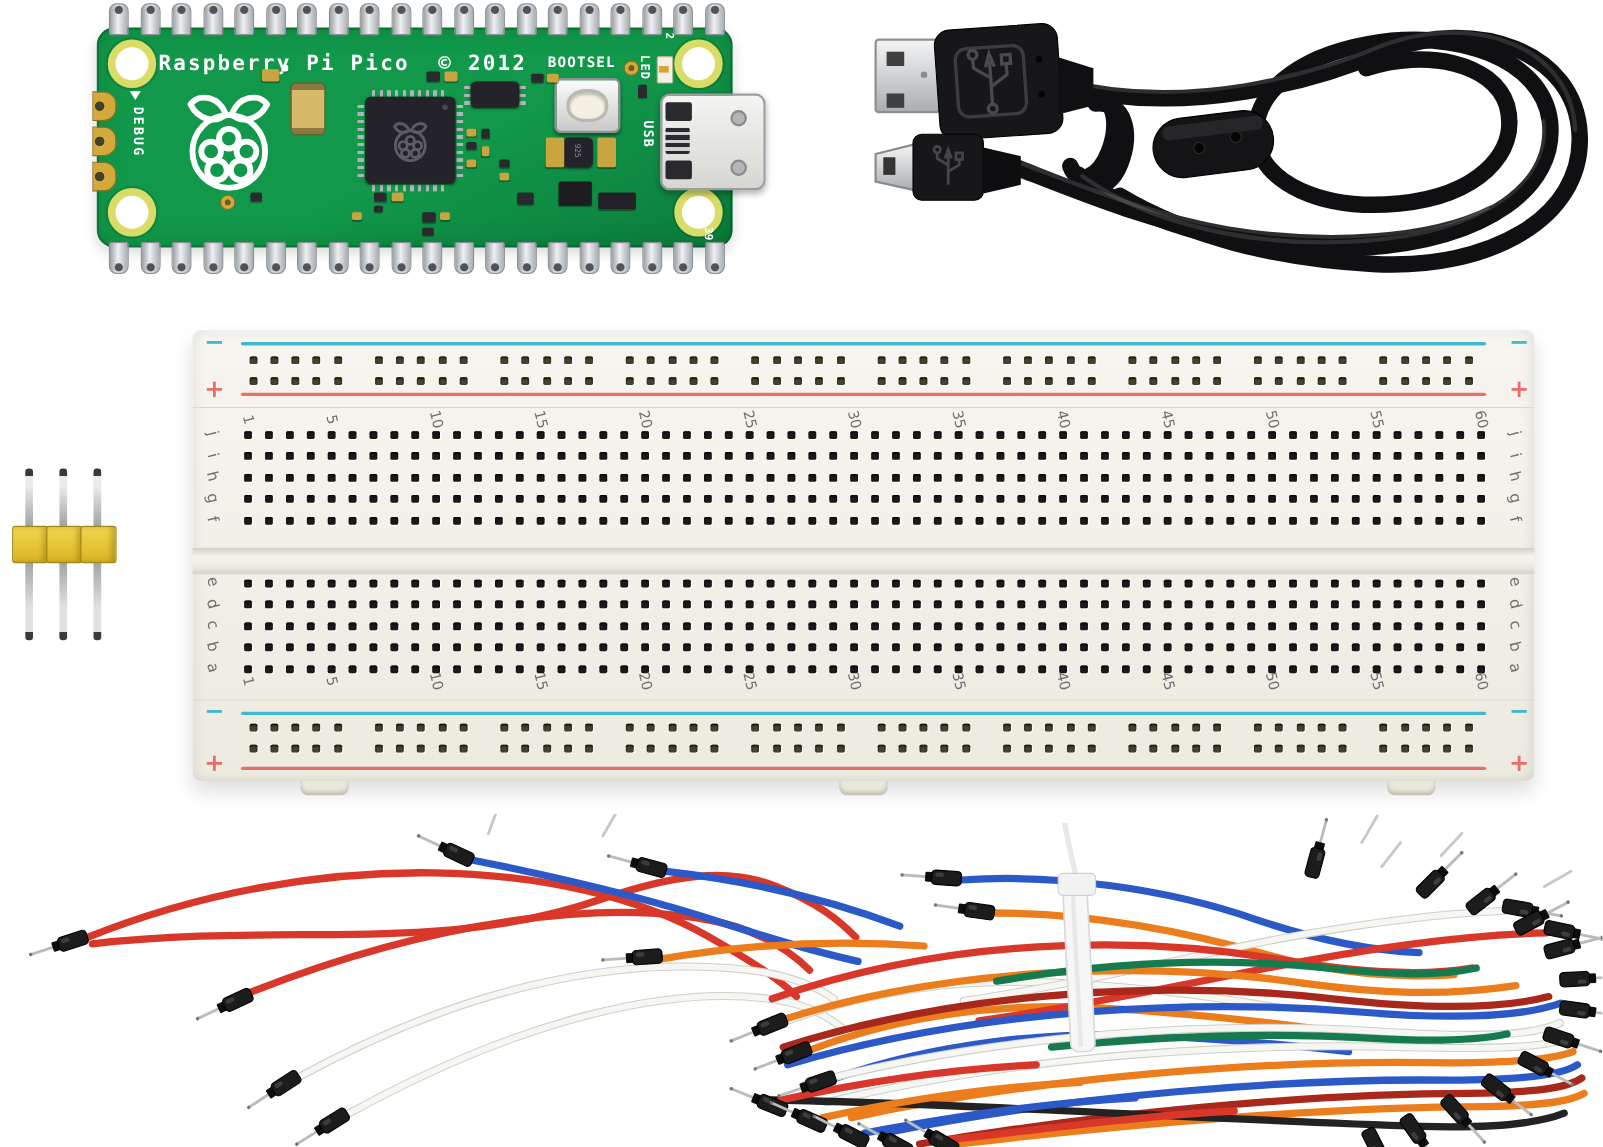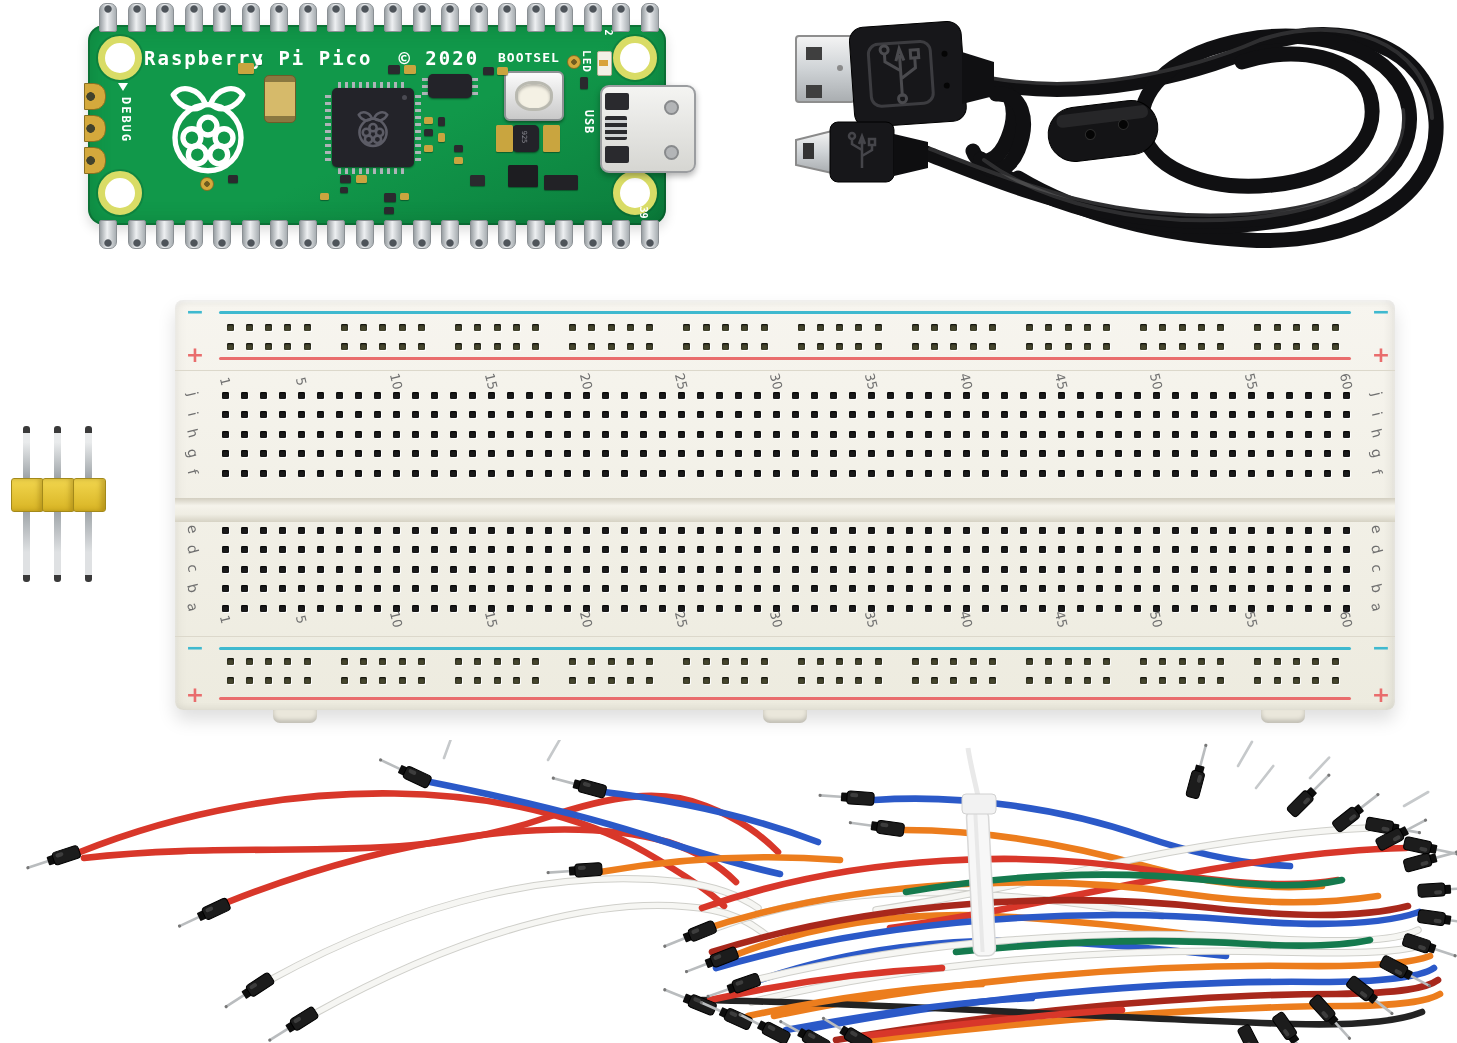--- a/index.html
+++ b/index.html
@@ -99,21 +99,21 @@
       <div class="mount-hole" style="left:10px;top:11px;"></div>
       <div class="mount-hole" style="left:10px;top:146px;"></div>
       <div class="mount-hole" style="left:525px;top:11px;"></div>
       <div class="mount-hole" style="left:525px;top:146px;"></div>
 
       <div class="debug-tri"></div>
       <div class="silk rot90" style="left:8px;top:88px;font-size:12px;letter-spacing:2px;width:60px;text-align:center;">DEBUG</div>
 
       <div class="pico-title">
         <span>Raspberry Pi Pico</span>
-        <span>© 2020</span>
+        <span>© 2012</span>
       </div>
 
       <svg style="left:66px;top:52px;" width="108" height="100" viewBox="0 0 120 112">
         <g fill="none" stroke="#ffffff" stroke-width="6" stroke-linejoin="round">
           <path d="M 57,30 C 50,12 30,8 21,20 C 29,36 47,40 57,30 Z"></path>
           <path d="M 63,30 C 70,12 90,8 99,20 C 91,36 73,40 63,30 Z"></path>
           <circle cx="60" cy="68" r="37"></circle>
           <circle cx="60" cy="55" r="10"></circle>
           <circle cx="42" cy="68" r="10"></circle>
           <circle cx="78" cy="68" r="10"></circle>

